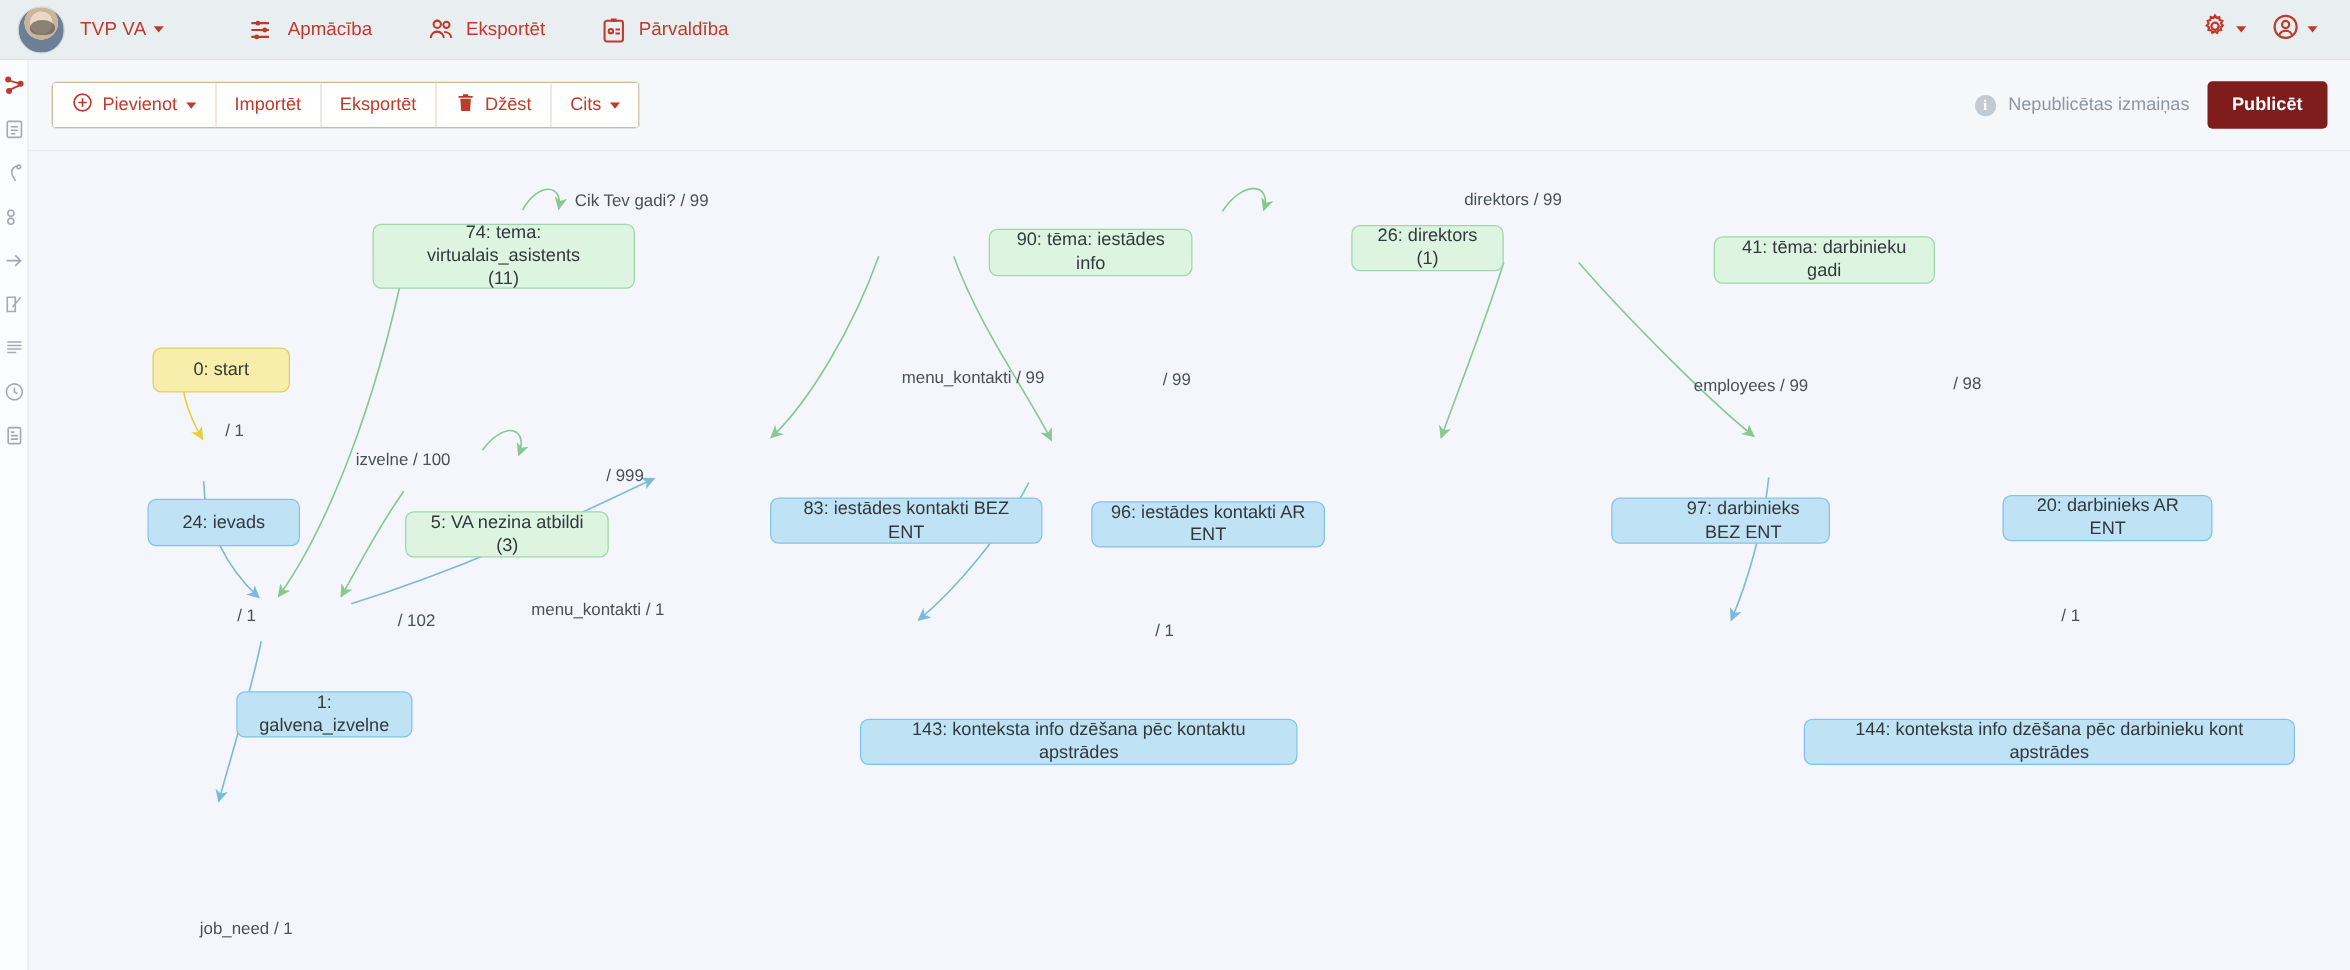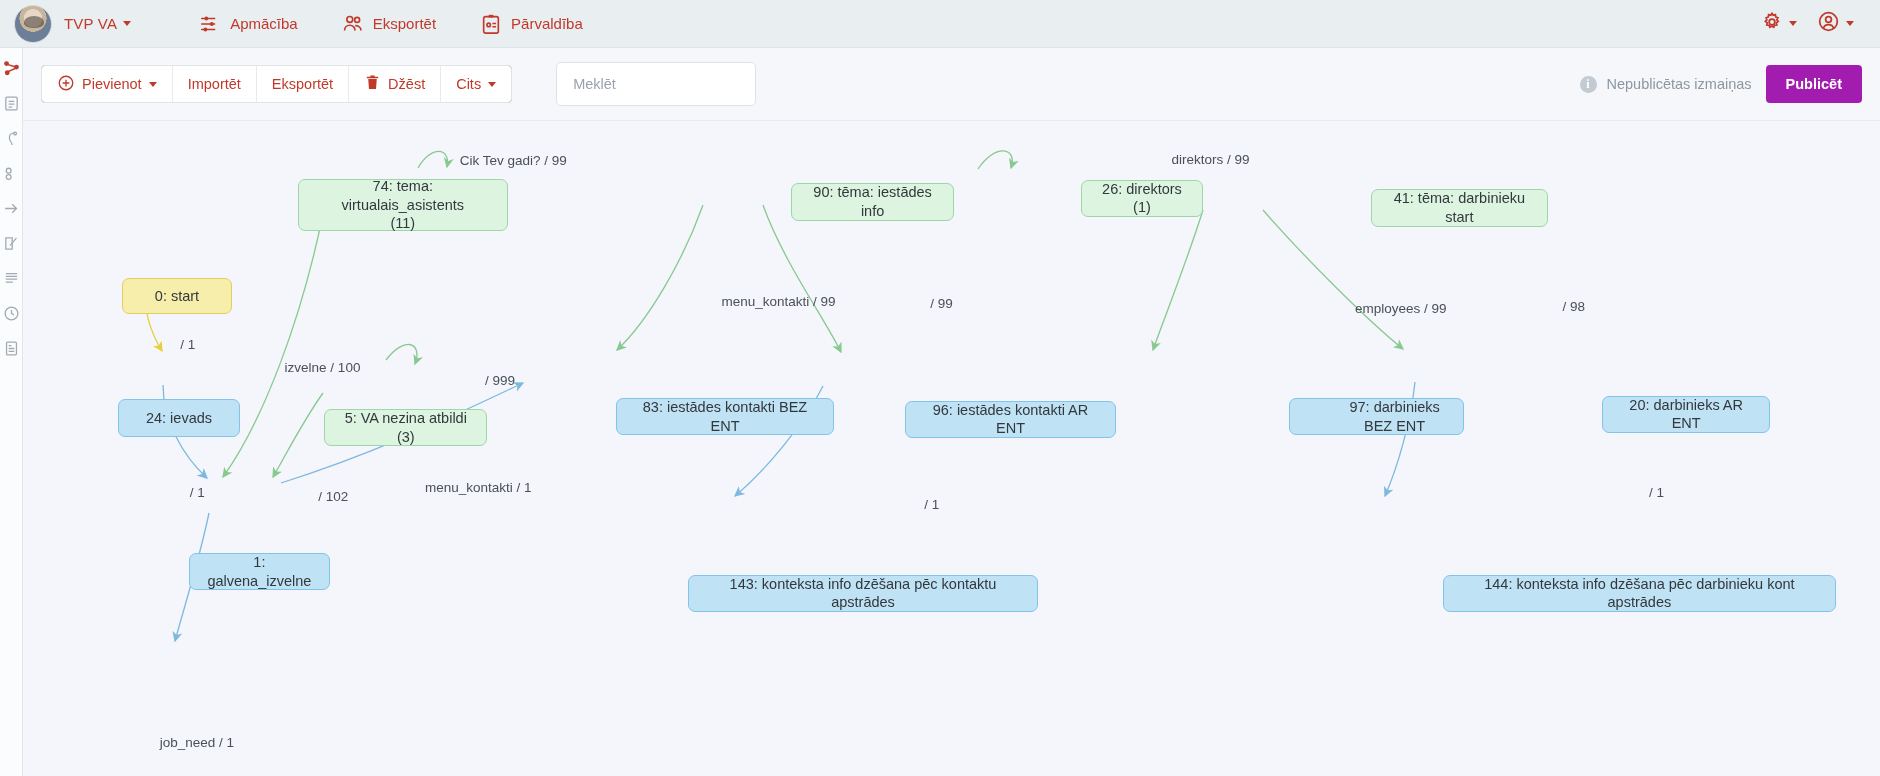--- a/index.html
+++ b/index.html
@@ -80,21 +80,21 @@
   }
   #searchbox input::placeholder{ color:#9aa3ad; }
   #tbright { margin-left:auto; display:flex; align-items:center; gap:14px; }
   #unpub { display:flex; align-items:center; gap:10px; color:#8d97a1; font-size:14.5px; }
   .info-dot {
     width:17px;height:17px;border-radius:50%;background:#c3cad2;color:#fff;
     font-size:12px; font-weight:bold; display:flex;align-items:center;justify-content:center;
     font-family:"Liberation Serif", serif;
   }
   #publish {
-    background:#a21caf; color:#fff; font-size:14.5px; font-weight:bold;
+    background:#7f1d1d; color:#fff; font-size:14.5px; font-weight:bold;
     padding:11px 20px; border-radius:4px; cursor:pointer; border:none;
     font-family:"Liberation Sans", sans-serif;
   }
 
   
   #canvas {
     position:absolute; left:23px; top:121px; width:1857px; height:655px;
     background:#f4f6fb; overflow:hidden;
   }
   #edges { position:absolute; left:0; top:0; width:1857px; height:655px; }
@@ -266,23 +266,20 @@
         </svg>
       </span>
       <span>Džēst</span>
     </div>
     <div class="tbtn">
       <span>Cits</span>
       <span class="caret"></span>
     </div>
   </div>
 
-  <div id="searchbox">
-    <input type="text" placeholder="Meklēt" value="" style="">
-  </div>
 
   <div id="tbright">
     <div id="unpub">
       <span class="info-dot">i</span>
       <span>Nepublicētas izmaiņas</span>
     </div>
     <button id="publish">Publicēt</button>
   </div>
 </div>
 
@@ -337,24 +334,24 @@
 
   <div id="nodes-layer">
       <div class="node n-green" style="left: 274.8px; top: 57.6px; width: 210px; height: 52.8px;">74: tema: virtualais_asistents
 (11)</div>
       <div class="node n-yellow" style="left: 99px; top: 157.2px; width: 110px; height: 36px;">0: start</div>
       <div class="node n-blue" style="left: 94.8px; top: 278.4px; width: 122.4px; height: 37.2px;">24: ievads</div>
       <div class="node n-green" style="left: 301.2px; top: 288px; width: 163.2px; height: 37.2px;">5: VA nezina atbildi (3)</div>
       <div class="node n-blue" style="left: 165.6px; top: 432px; width: 141.6px; height: 37.2px;">1: galvena_izvelne</div>
       <div class="node n-green" style="left: 768px; top: 62.4px; width: 163.2px; height: 37.2px;">90: tēma: iestādes info</div>
       <div class="node n-blue" style="left: 592.8px; top: 277.2px; width: 218.4px; height: 37.2px;">83: iestādes kontakti BEZ ENT</div>
-      <div class="node n-blue" style="left: 882px; top: 279.6px; width: 211px; height: 37.2px;">96: iestādes kontakti AR ENT</div>
+      <div class="node n-blue" style="left: 850px; top: 279.6px; width: 187px; height: 37.2px;">96: iestādes kontakti AR ENT</div>
       <div class="node n-blue" style="left: 664.8px; top: 453.6px; width: 350.4px; height: 37.2px;">143: konteksta info dzēšana pēc kontaktu apstrādes</div>
       <div class="node n-green" style="left: 1058.4px; top: 58.8px; width: 121.2px; height: 37.2px;">26: direktors (1)</div>
-      <div class="node n-green" style="left: 1347.6px; top: 68.4px; width: 177.6px; height: 37.2px;">41: tēma: darbinieku start</div>
+      <div class="node n-green" style="left: 1347.6px; top: 68.4px; width: 177.6px; height: 37.2px;">41: tēma: darbinieku gadi</div>
       <div class="node n-blue" style="left: 1266px; top: 277.2px; width: 175.2px; height: 37.2px; padding-left: 48px;">97: darbinieks BEZ ENT</div>
       <div class="node n-blue" style="left: 1579.2px; top: 274.8px; width: 168px; height: 37.2px;">20: darbinieks AR ENT</div>
       <div class="node n-blue" style="left: 1419.6px; top: 453.6px; width: 393.6px; height: 37.2px;">144: konteksta info dzēšana pēc darbinieku kont apstrādes</div>
     </div>
 
   <div id="labels-layer">
       <div class="elabel" style="left: 436.8px; top: 32.4px;">Cik Tev gadi? / 99</div>
       <div class="elabel" style="left: 261.6px; top: 238.8px;">izvelne / 100</div>
       <div class="elabel" style="left: 157.2px; top: 216px;">/ 1</div>
       <div class="elabel" style="left: 462px; top: 252px;">/ 999</div>

